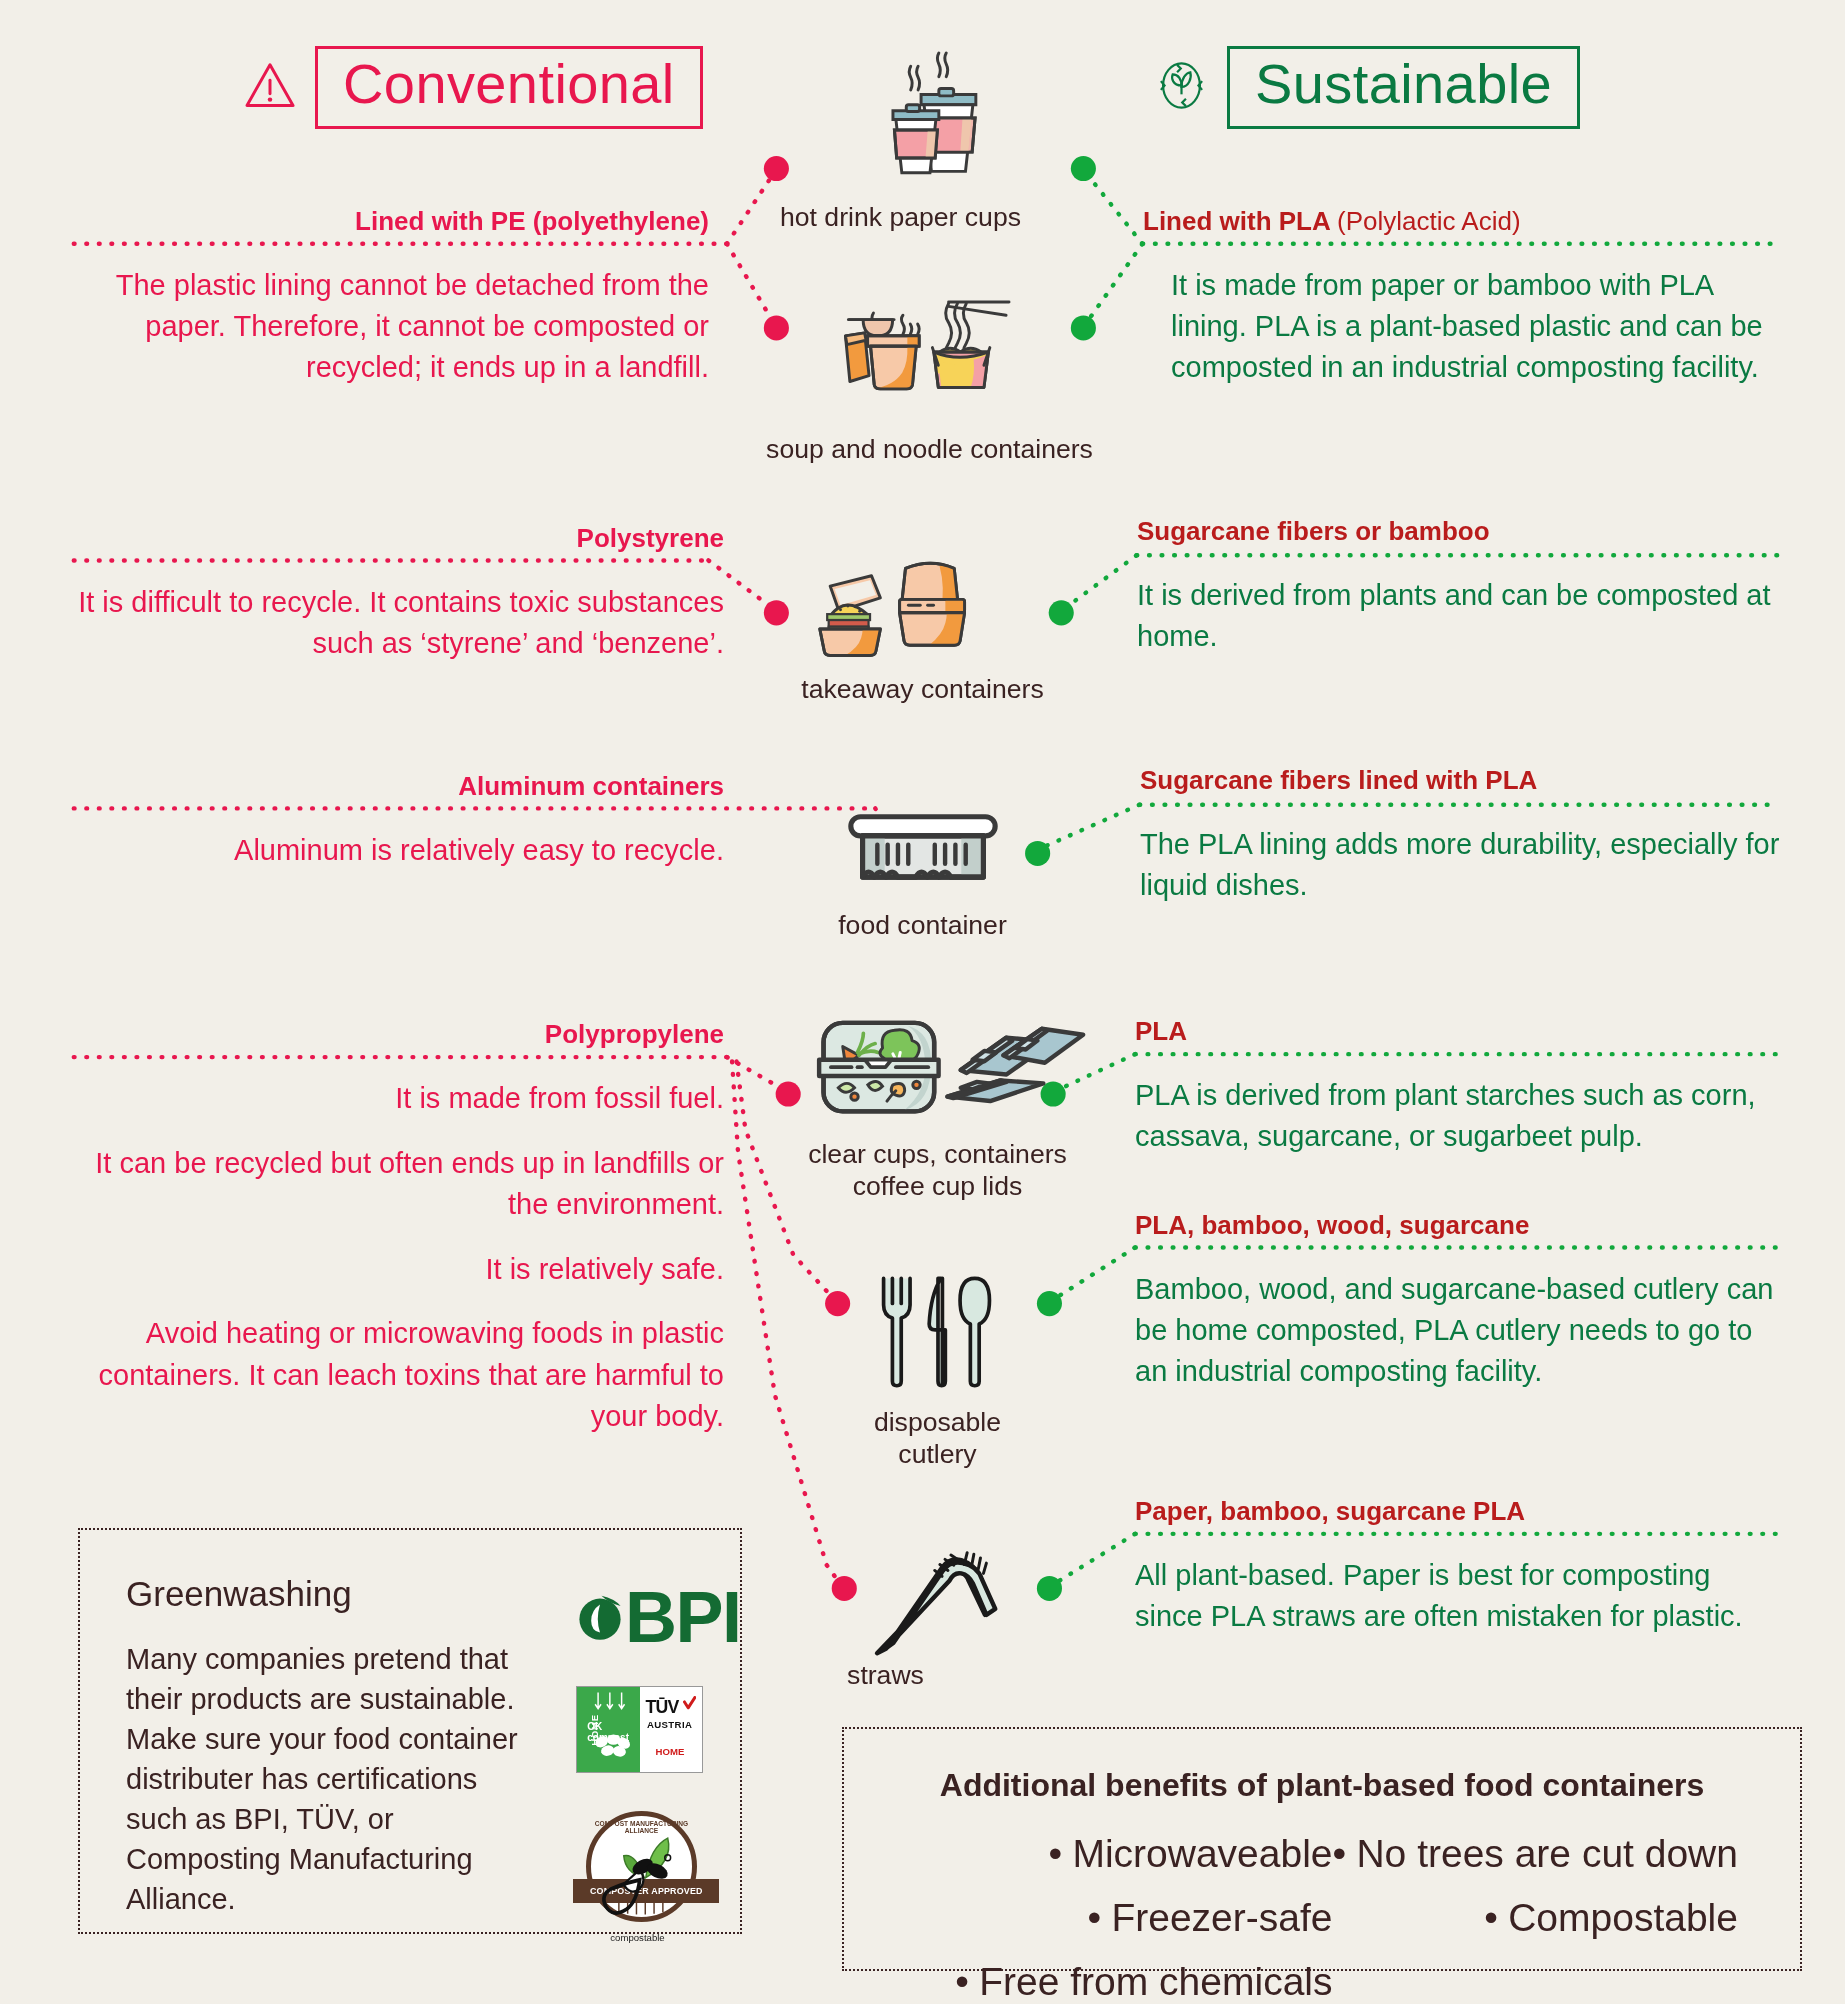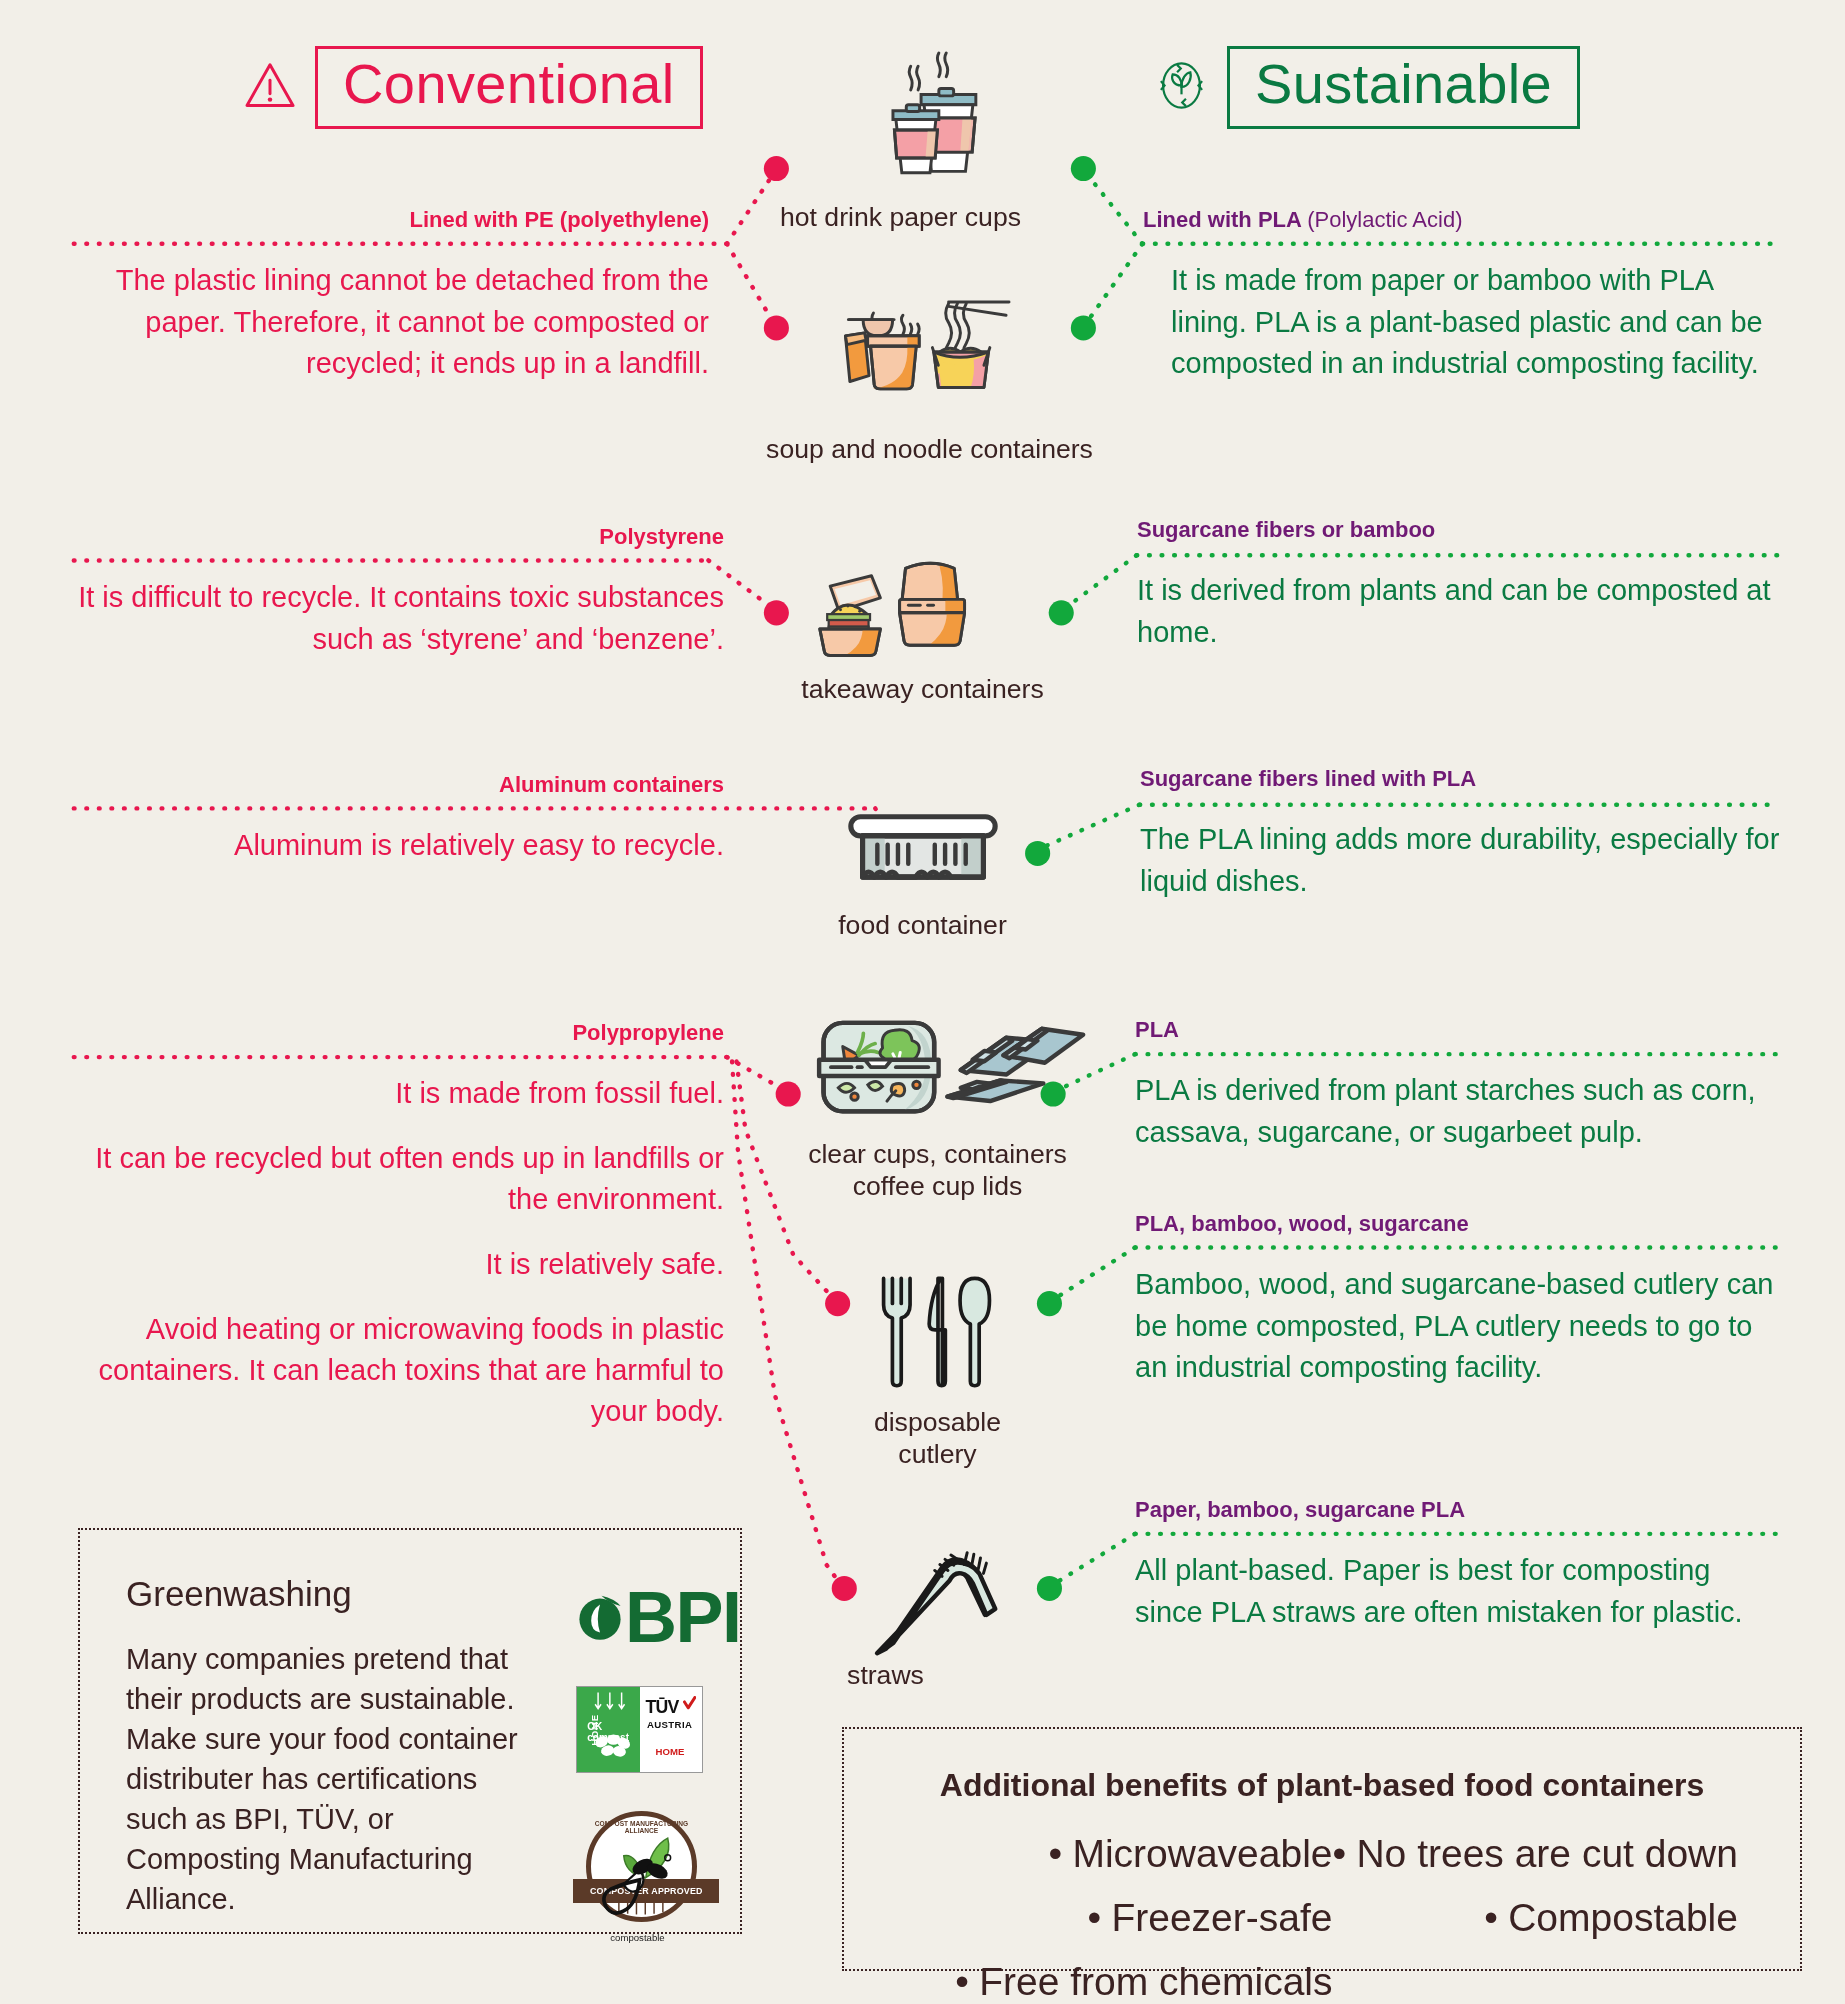--- a/index.html
+++ b/index.html
@@ -27,32 +27,32 @@
     font-weight: 400;
     letter-spacing: 0.4px;
     line-height: 1.0;
   }
   .hdr.conv { left: 244px; top: 46px; color: #E8174E; }
   .hdr.sust { left: 1155px; top: 46px; color: #0A7A42; }
 
   
   .block { position: absolute; }
   .block .title {
-    font-size: 22px;
+    font-size: 26px;
     font-weight: 700;
     line-height: 1.15;
     padding-bottom: 7.4px;
   }
   .block .body { font-size: 29px; line-height: 1.42; }
   .block .body p + p { margin-top: 23.6px; }
 
   .conv-block { text-align: right; color: #E8174E; }
   .conv-block .title { color: #E8174E; }
   .sust-block { text-align: left; color: #0A7A42; }
-  .sust-block .title { color: #701a75; }
+  .sust-block .title { color: #b91c1c; }
   .title .light { font-weight: 400; }
 
   
 
   
   .caption {
     position: absolute;
     text-align: center;
     font-size: 26.6px;
     color: #3A2222;

